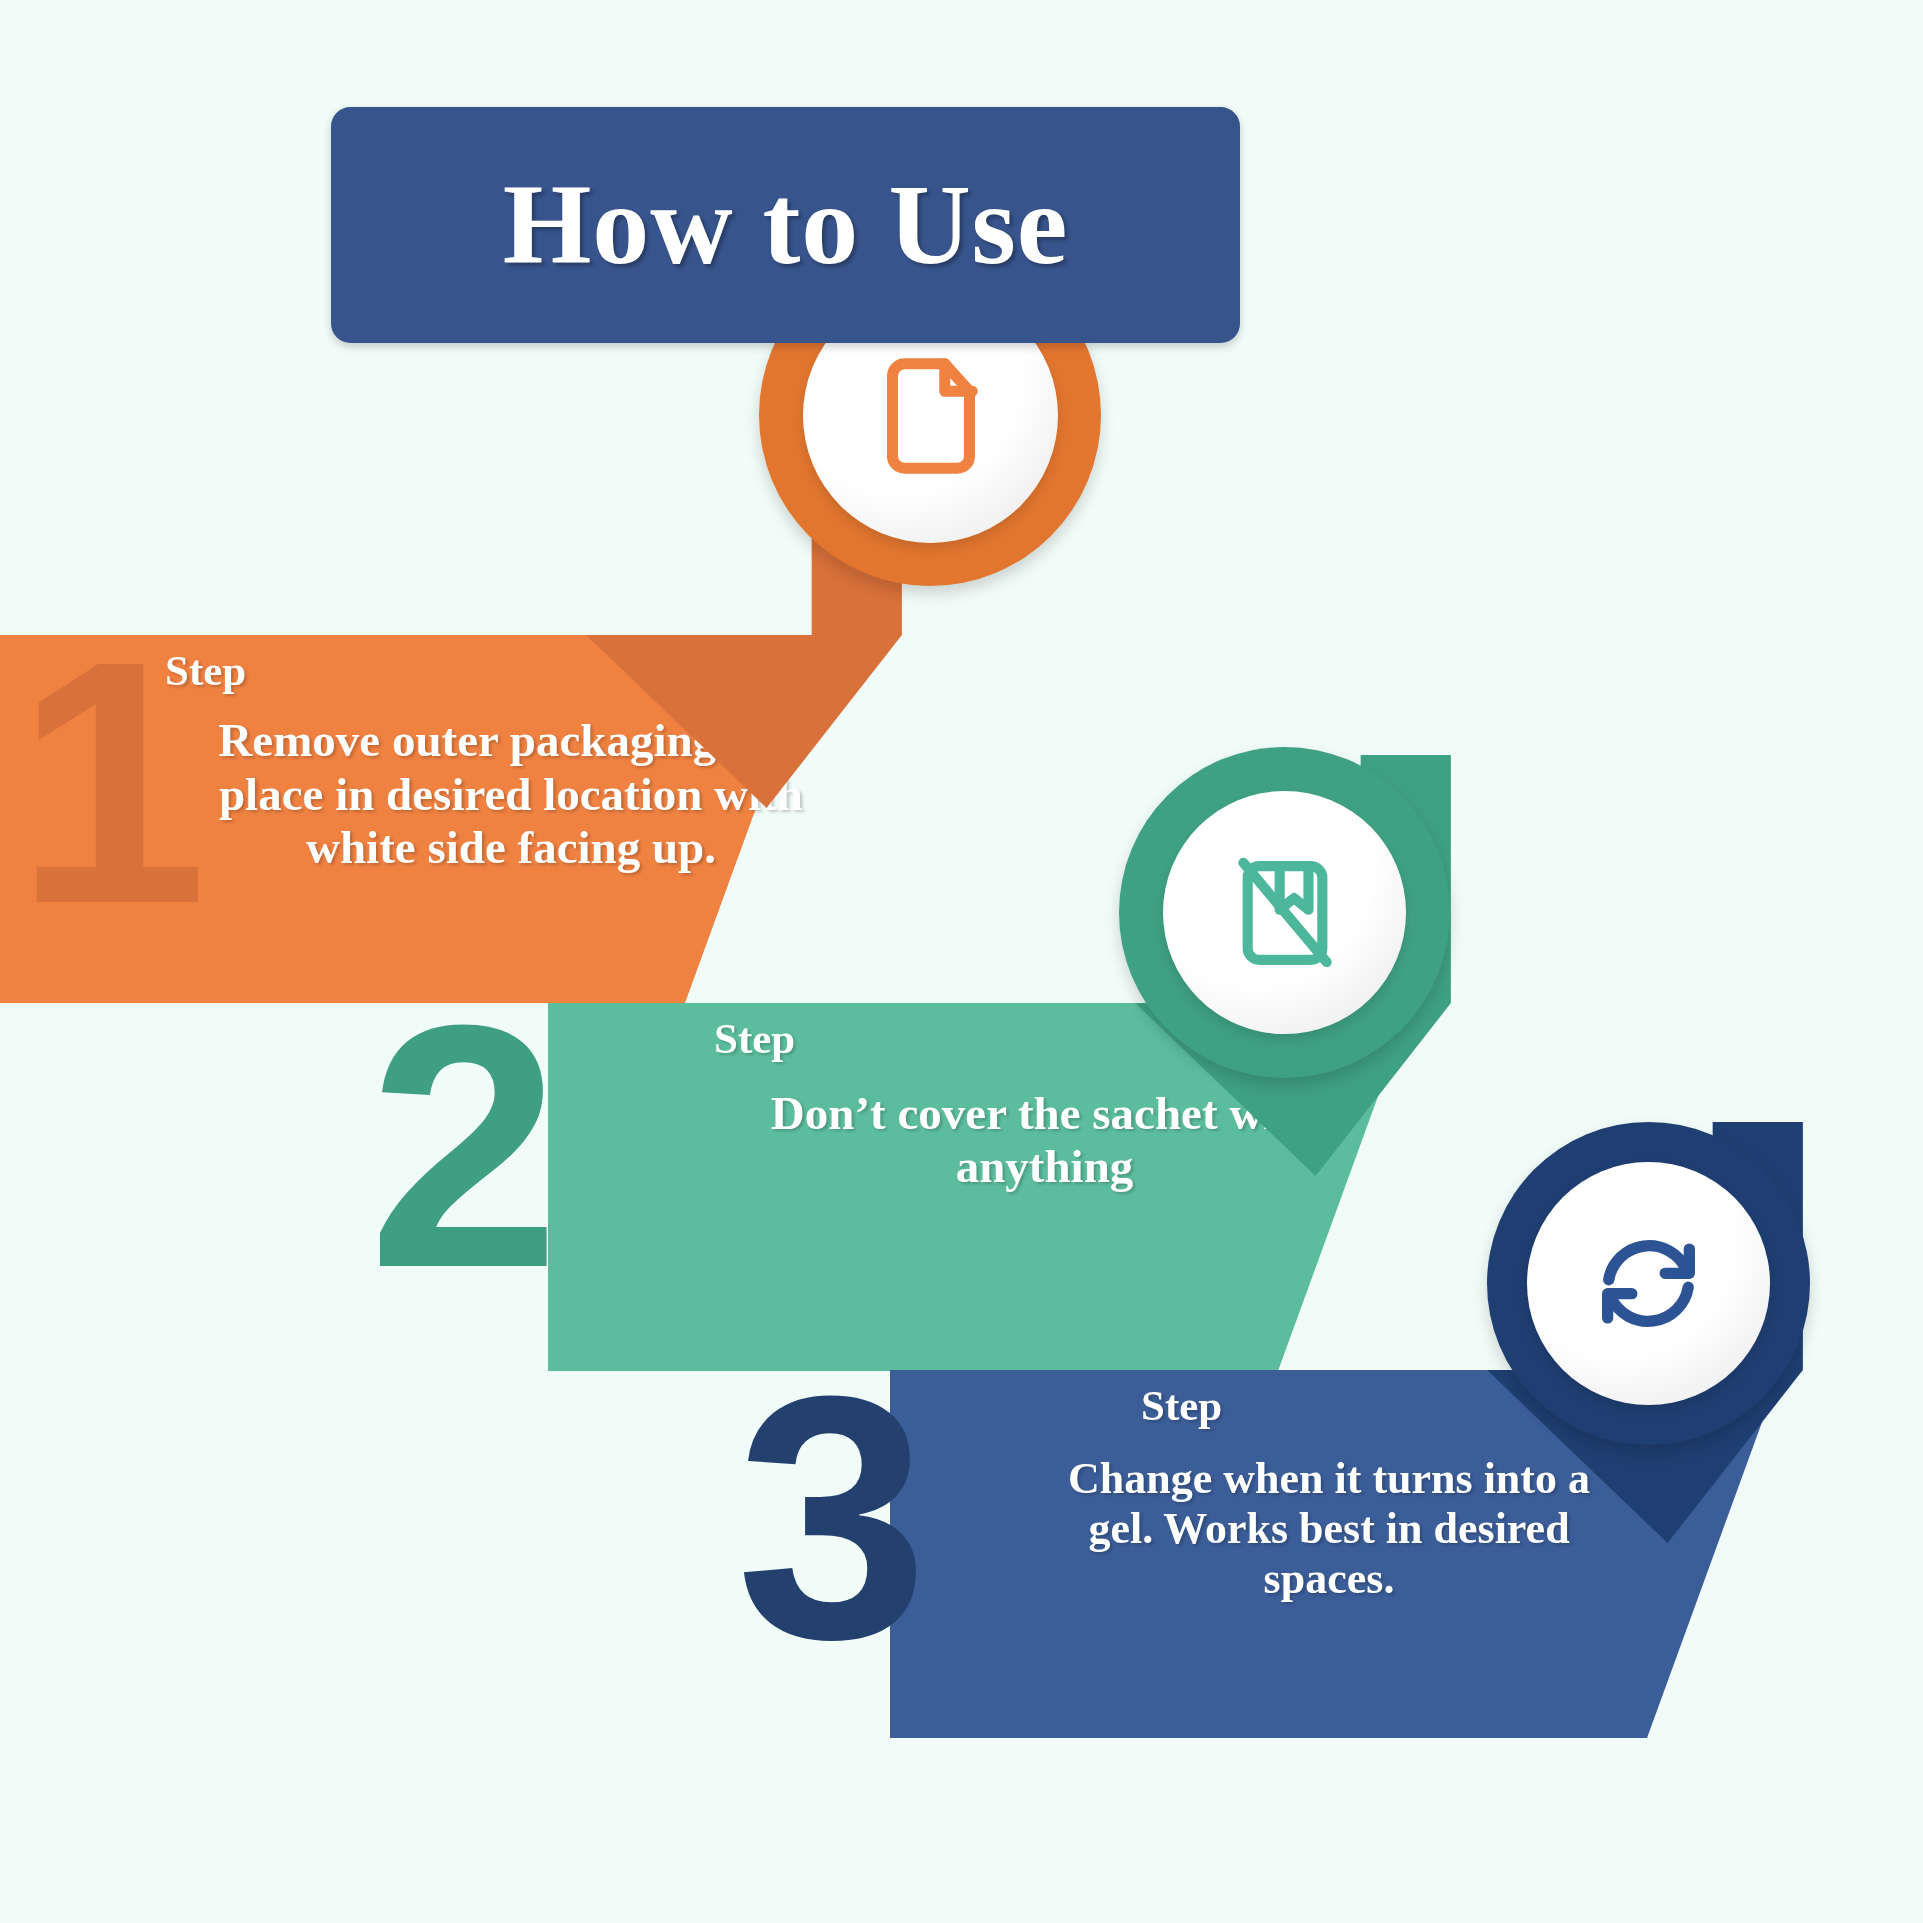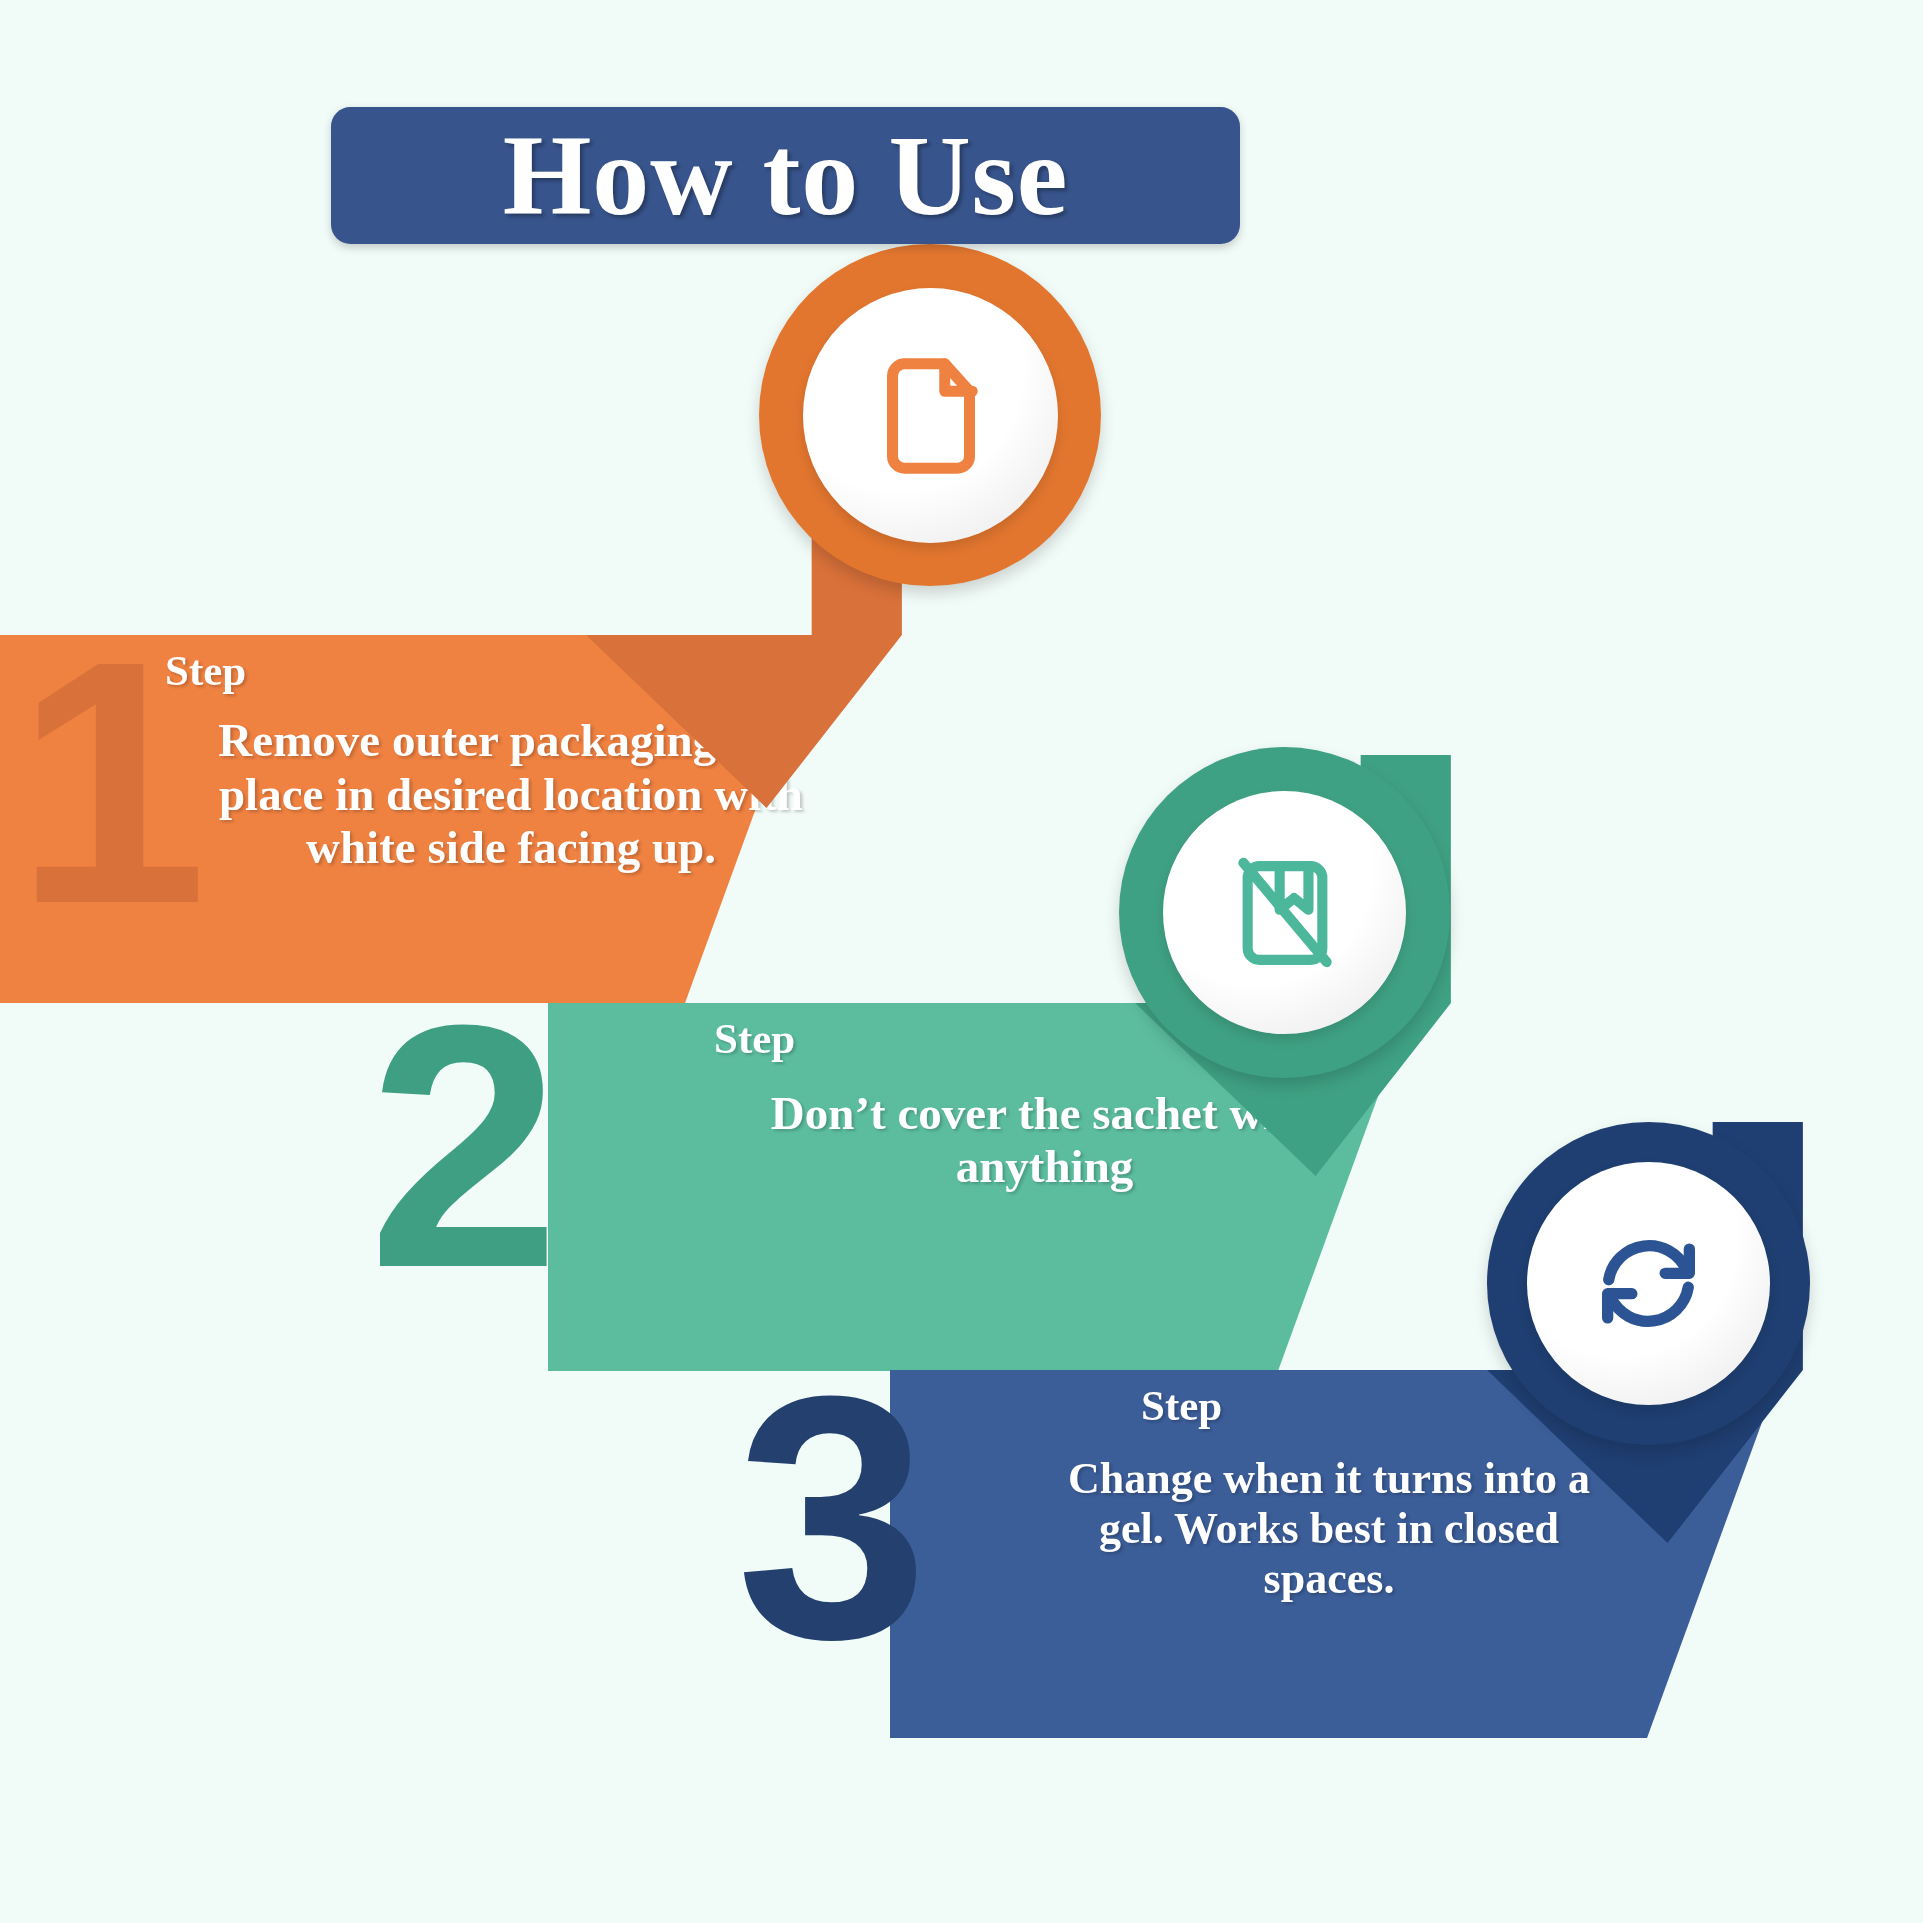--- a/index.html
+++ b/index.html
@@ -21,21 +21,21 @@
     width: 1924px;
     height: 1924px;
   }
 
   
   .title-banner {
     position: absolute;
     left: 331px;
     top: 107px;
     width: 909px;
-    height: 137px;
+    height: 236px;
     background: #37548c;
     border-radius: 19.5px;
     box-shadow: 0 3.8px 9px rgba(0,0,0,0.18);
     display: flex;
     align-items: center;
     justify-content: center;
     z-index: 30;
   }
   .title-text {
     color: #ffffff;
@@ -226,21 +226,21 @@
     </svg>
 
     <div class="band">
       <div class="band-shape"></div>
     </div>
 
     <div class="numeral">3</div>
 
     <div class="band-content">
       <div class="step-label">Step</div>
-      <div class="step-desc">Change when it turns into a gel. Works best in closed spaces.</div>
+      <div class="step-desc">Change when it turns into a gel. Works best in desired spaces.</div>
     </div>
 
     <div class="pin" style="left:0;top:0;">
       <div class="pin-ring" style="left:751px; top:-248px; width:323px; height:323px; background:#1f3f72;"></div>
       <div class="pin-inner" style="left:791px; top:-208px; width:243px; height:243px;">
         <svg width="129" height="129" viewBox="0 0 24 24" fill="none" stroke="#2c5494" stroke-width="2.1" stroke-linecap="round" stroke-linejoin="round">
             <path d="M4.6 11.3 A 7.6 7.6 0 0 1 19 9.4"></path>
             <path d="M19.4 12.7 A 7.6 7.6 0 0 1 5 14.6"></path>
             <path d="M19.6 5.6 L 19.6 10.1 L 15.1 10.1"></path>
             <path d="M4.4 18.4 L 4.4 13.9 L 8.9 13.9"></path>

